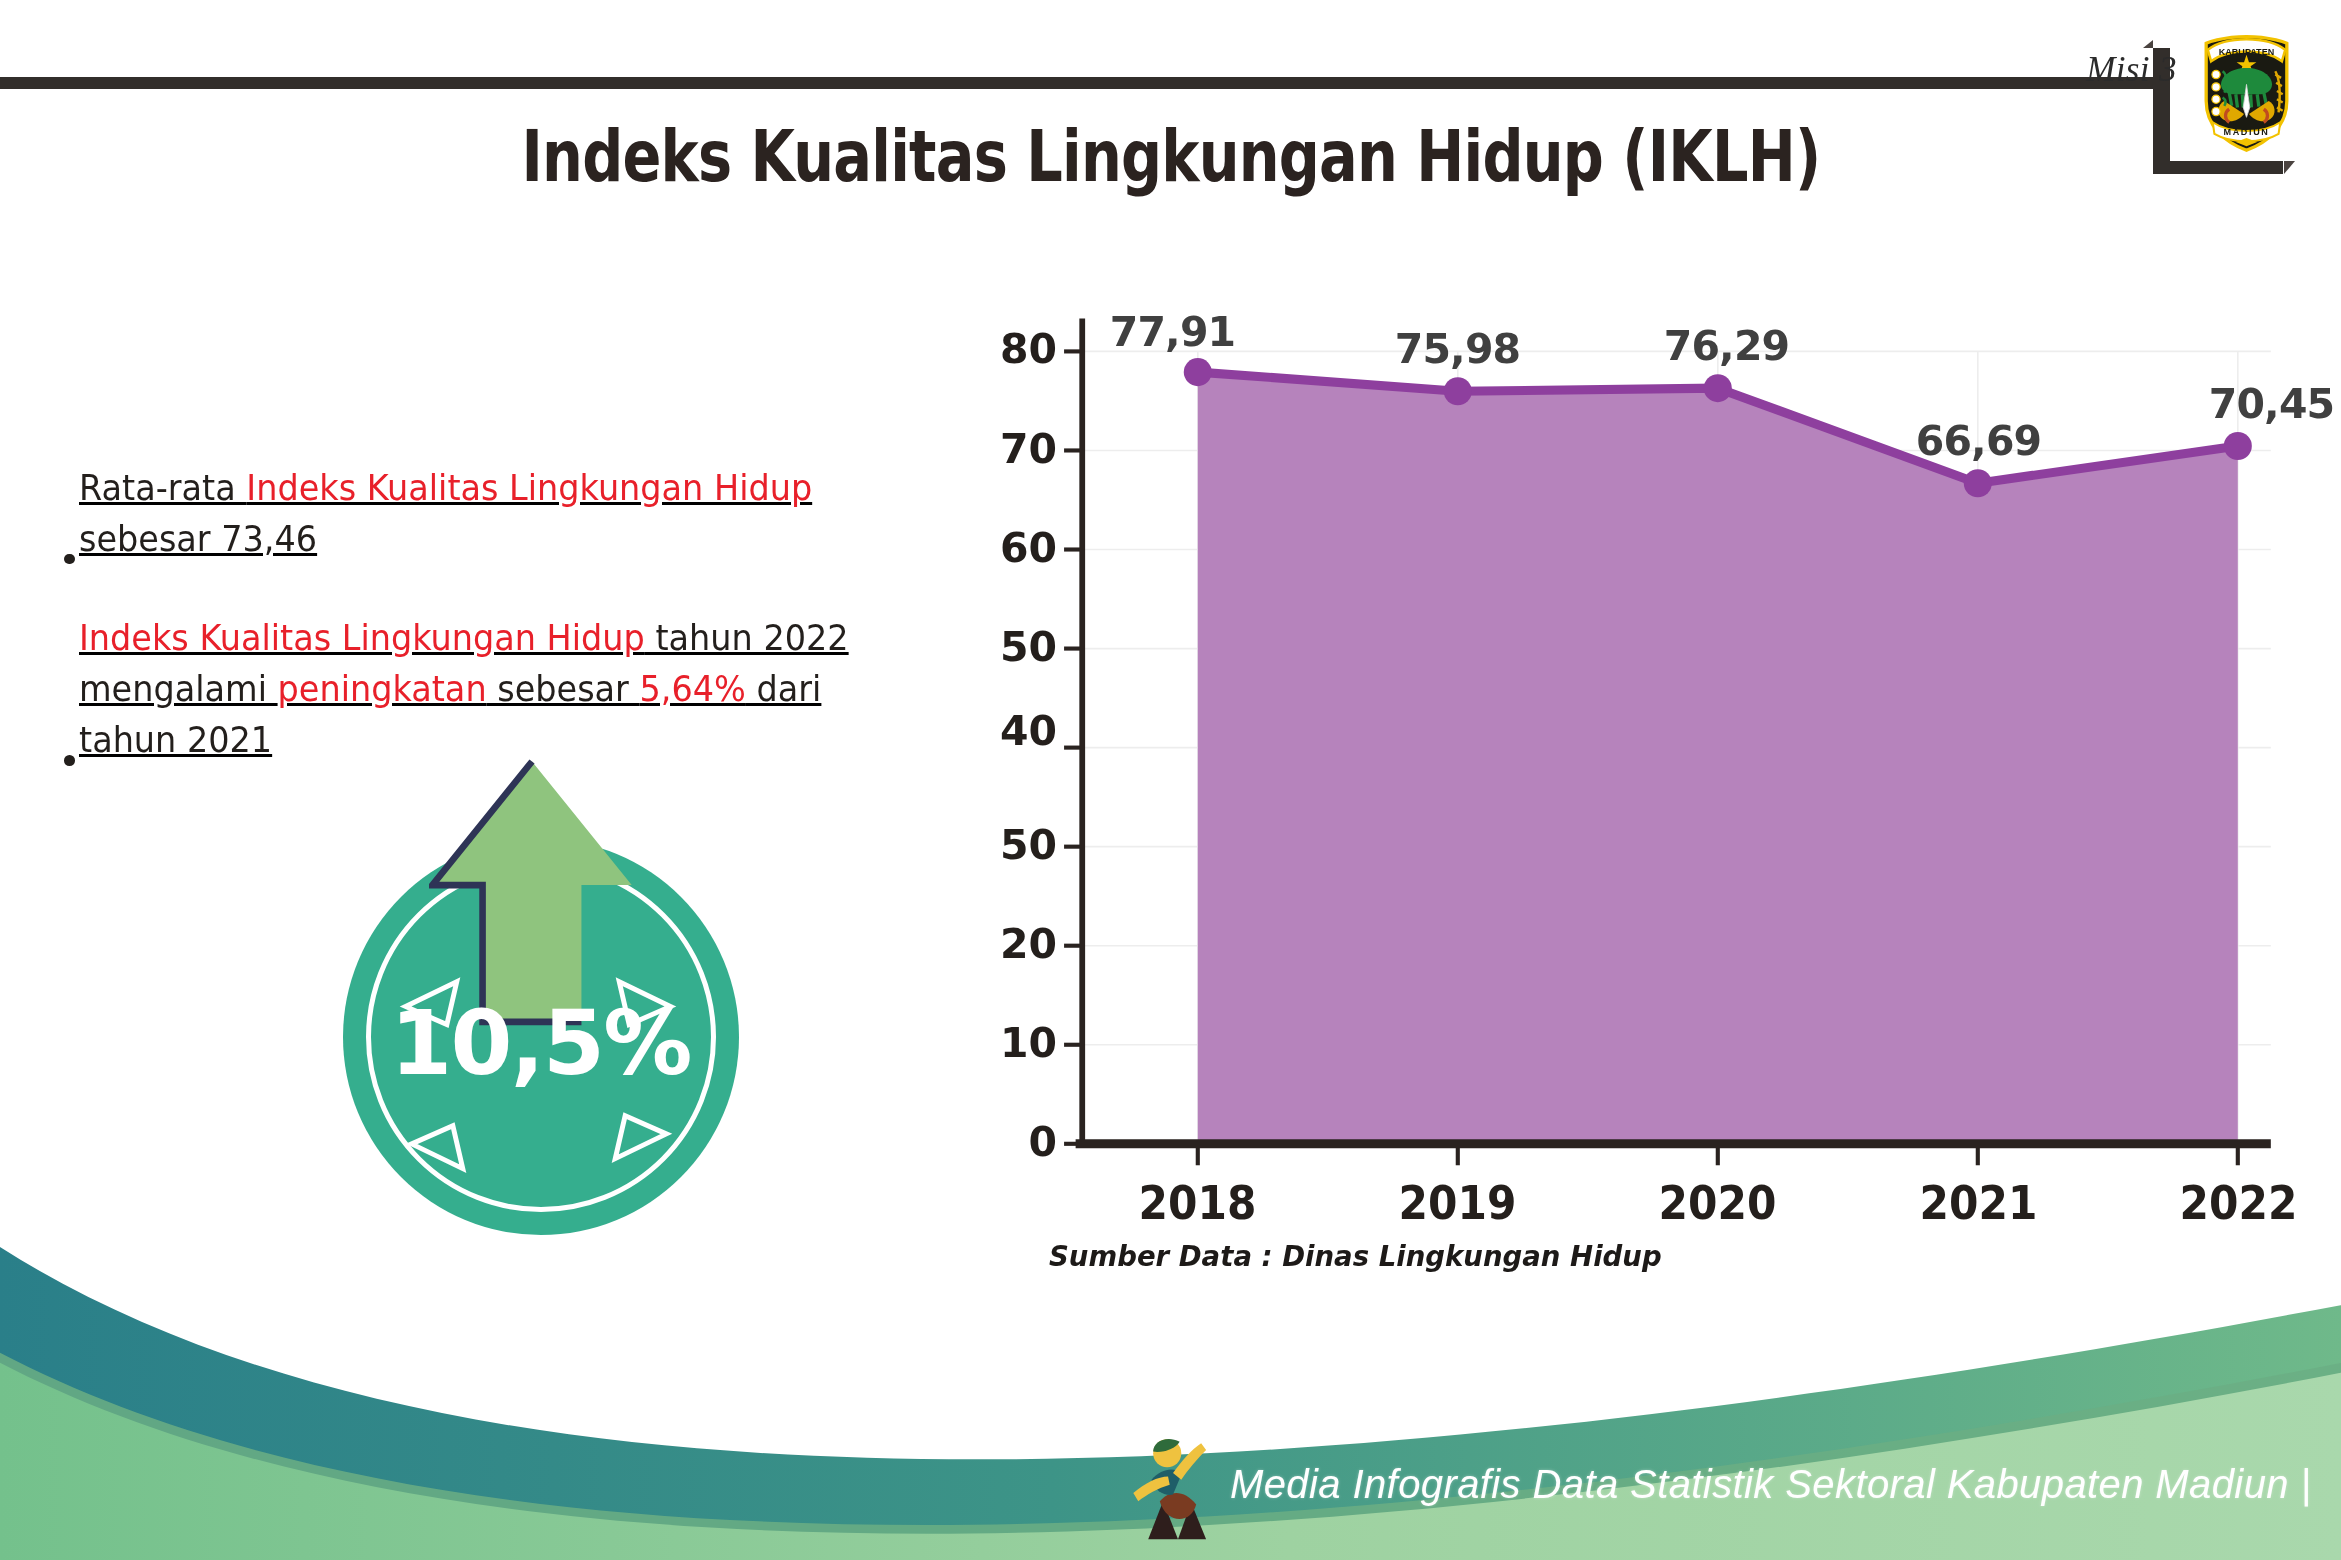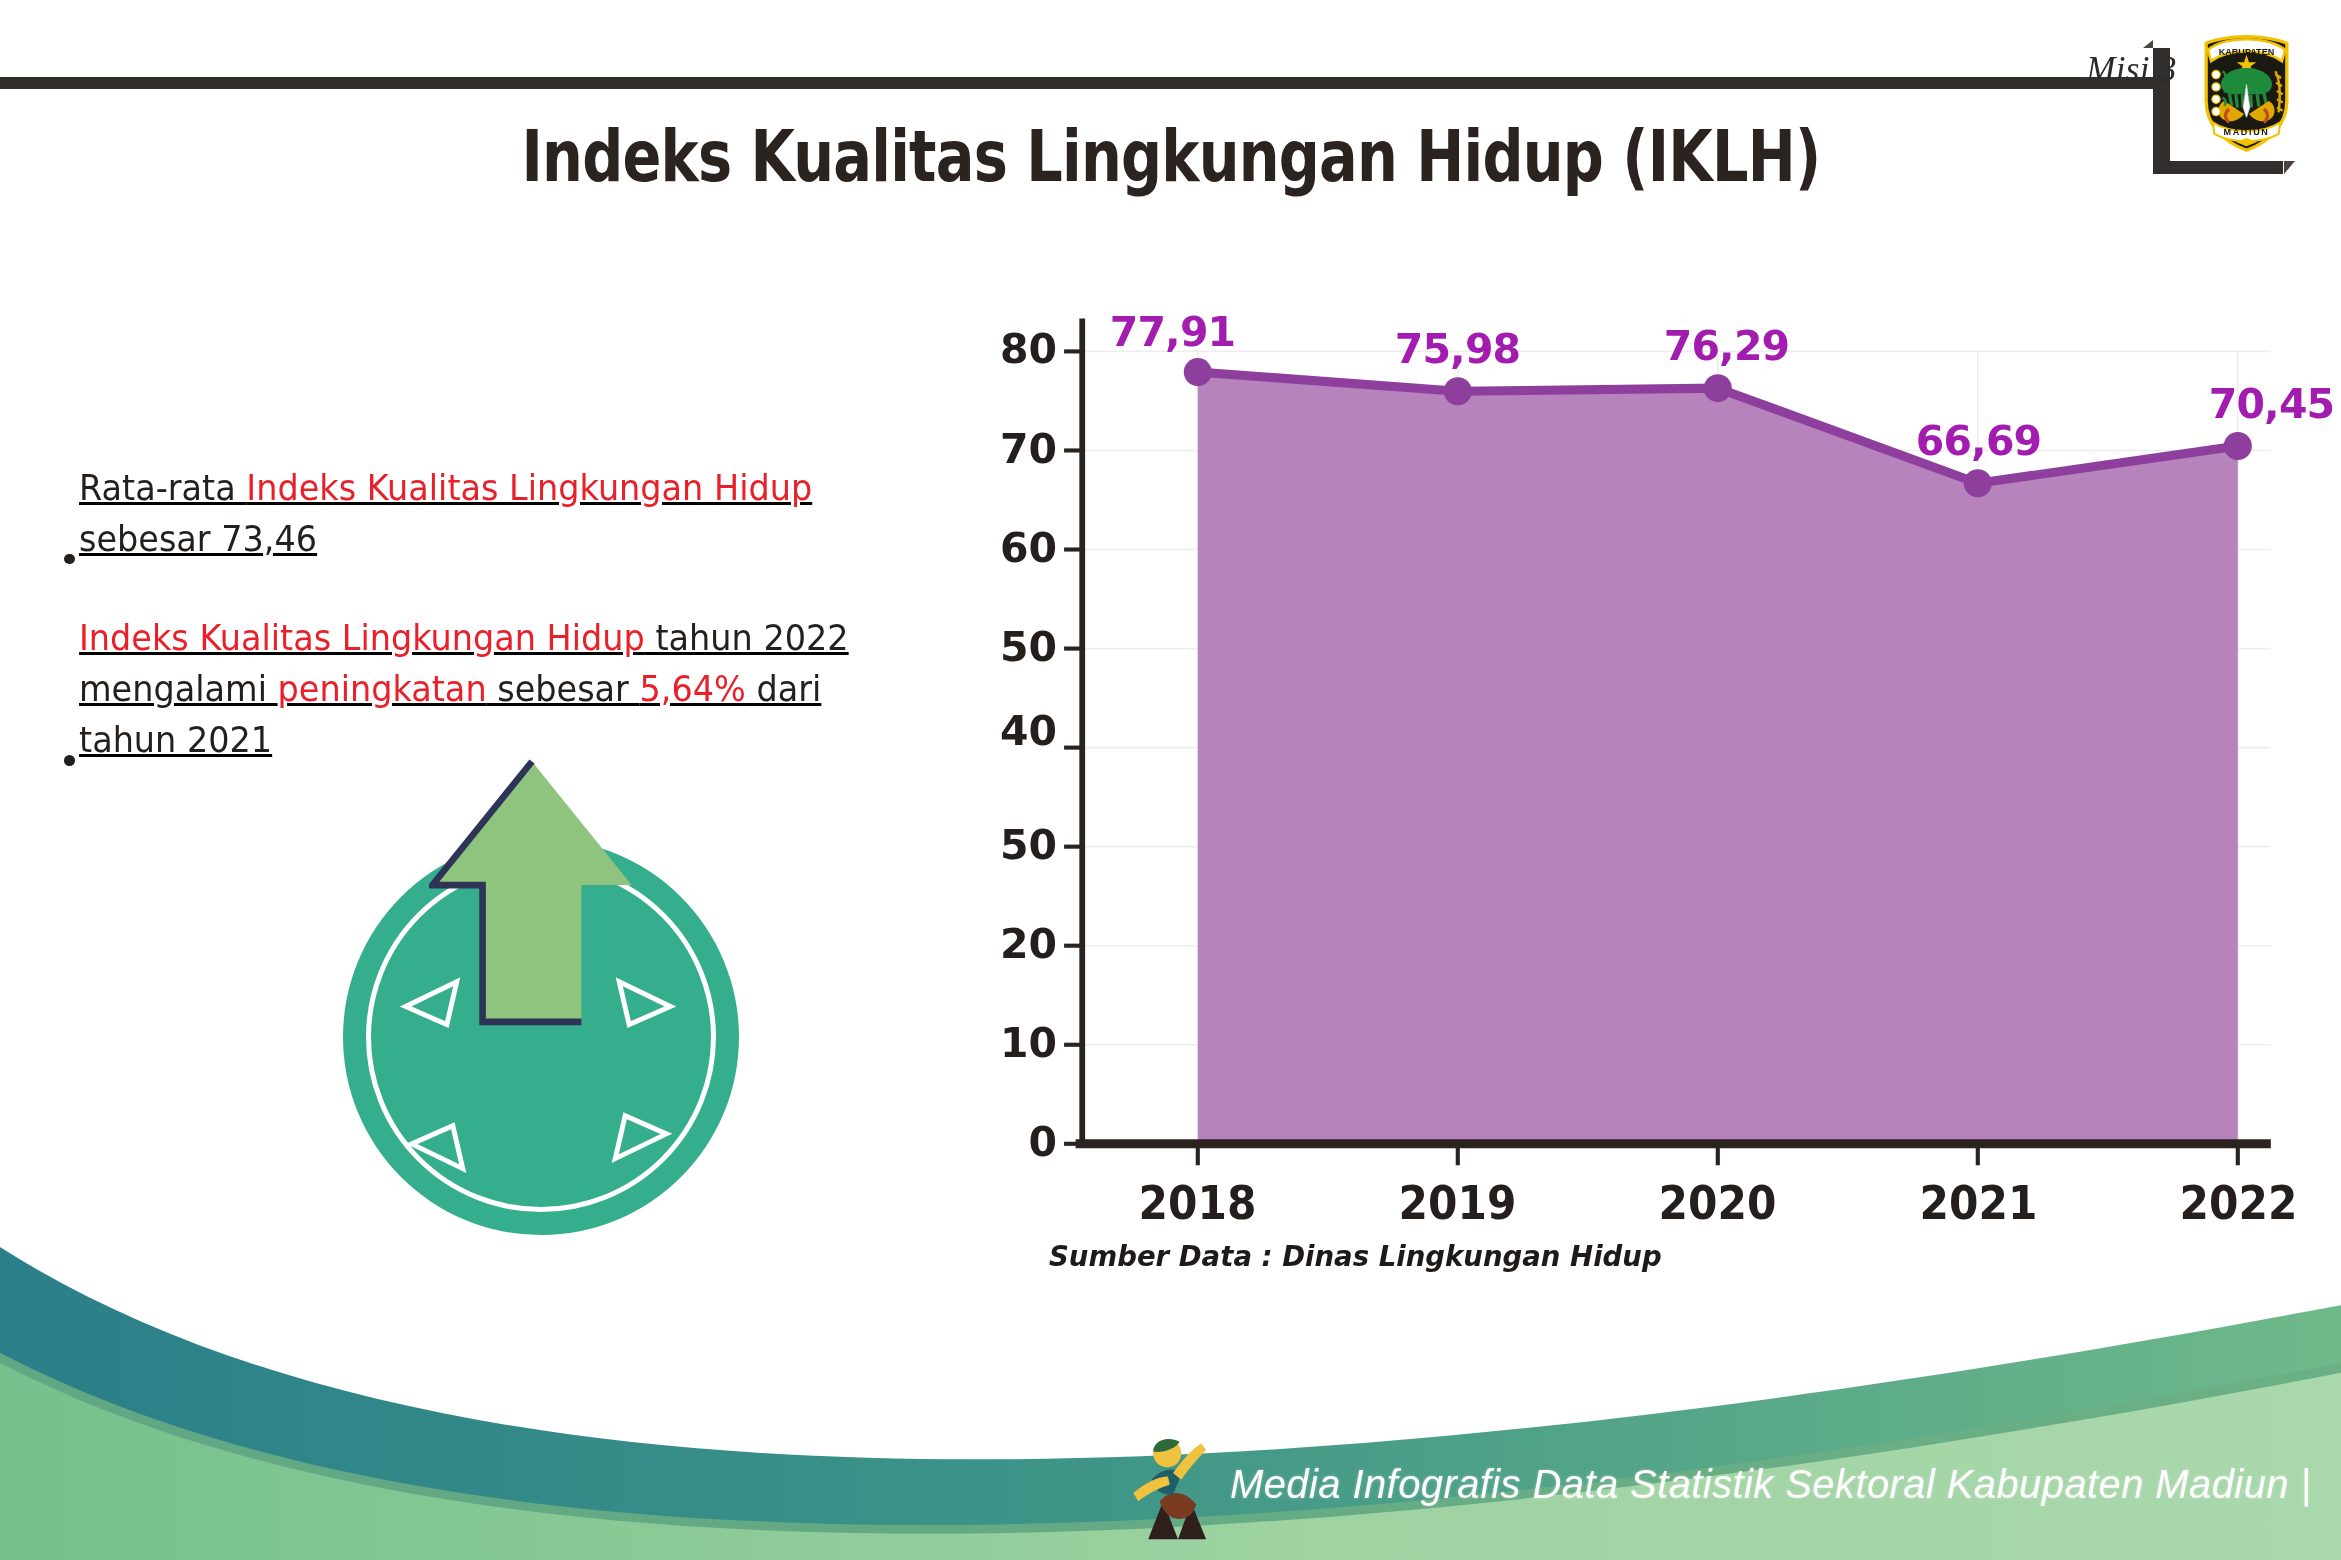--- a/index.html
+++ b/index.html
@@ -102,21 +102,21 @@
     font-size:41px; color:#241f1c; transform:translateY(-25.6px);
   }
   .xtick {
     position:absolute; text-align:center; width:215px;
     font-family:"DejaVu Sans", sans-serif; font-weight:bold;
     font-size:46px; color:#241f1c; transform:scaleX(.92);
   }
   .dlabel {
     position:absolute; text-align:center; width:215px;
     font-family:"DejaVu Sans", sans-serif; font-weight:bold;
-    font-size:41px; color:#a21caf; letter-spacing:-0.8px;
+    font-size:41px; color:#404040; letter-spacing:-0.8px;
   }
   #chart-source {
     position:absolute; left:1049px; top:1239px;
     font-family:"DejaVu Sans", sans-serif;
     font-weight:bold; font-style:italic; font-size:29px; color:#1d1a18;
     transform:scaleX(.95); transform-origin:0 0;
   }
 
   
   #footer { position:absolute; left:0; bottom:0; width:2342px; height:314px; }
@@ -200,20 +200,21 @@
   <svg class="tri" style="left:285px; top:219px; width:66px; height:58px;" viewBox="0 0 80 70">
     <polygon points="72,38 10,8 22,60" fill="none" stroke="#ffffff" stroke-width="6"></polygon>
   </svg>
   <svg class="tri" style="left:79px; top:363px; width:66px; height:58px;" viewBox="0 0 80 70">
     <polygon points="8,30 70,60 58,8" fill="none" stroke="#ffffff" stroke-width="6"></polygon>
   </svg>
   <svg class="tri" style="left:281px; top:353px; width:66px; height:58px;" viewBox="0 0 80 70">
     <polygon points="72,30 10,60 22,8" fill="none" stroke="#ffffff" stroke-width="6"></polygon>
   </svg>
 
+  <div id="badge-value">10,5%</div>
 </div>
 
 <div id="chart-panel">
   <svg id="chart-svg" width="1338" height="1007" viewBox="0 0 1620 1220">
     <g id="gridlines">
         <line x1="150" y1="1055" x2="1590" y2="1055" stroke="#EDEDED" stroke-width="2"></line>
         <line x1="150" y1="935" x2="1590" y2="935" stroke="#EDEDED" stroke-width="2"></line>
         <line x1="150" y1="815" x2="1590" y2="815" stroke="#EDEDED" stroke-width="2"></line>
         <line x1="150" y1="695" x2="1590" y2="695" stroke="#EDEDED" stroke-width="2"></line>
         <line x1="150" y1="575" x2="1590" y2="575" stroke="#EDEDED" stroke-width="2"></line>

